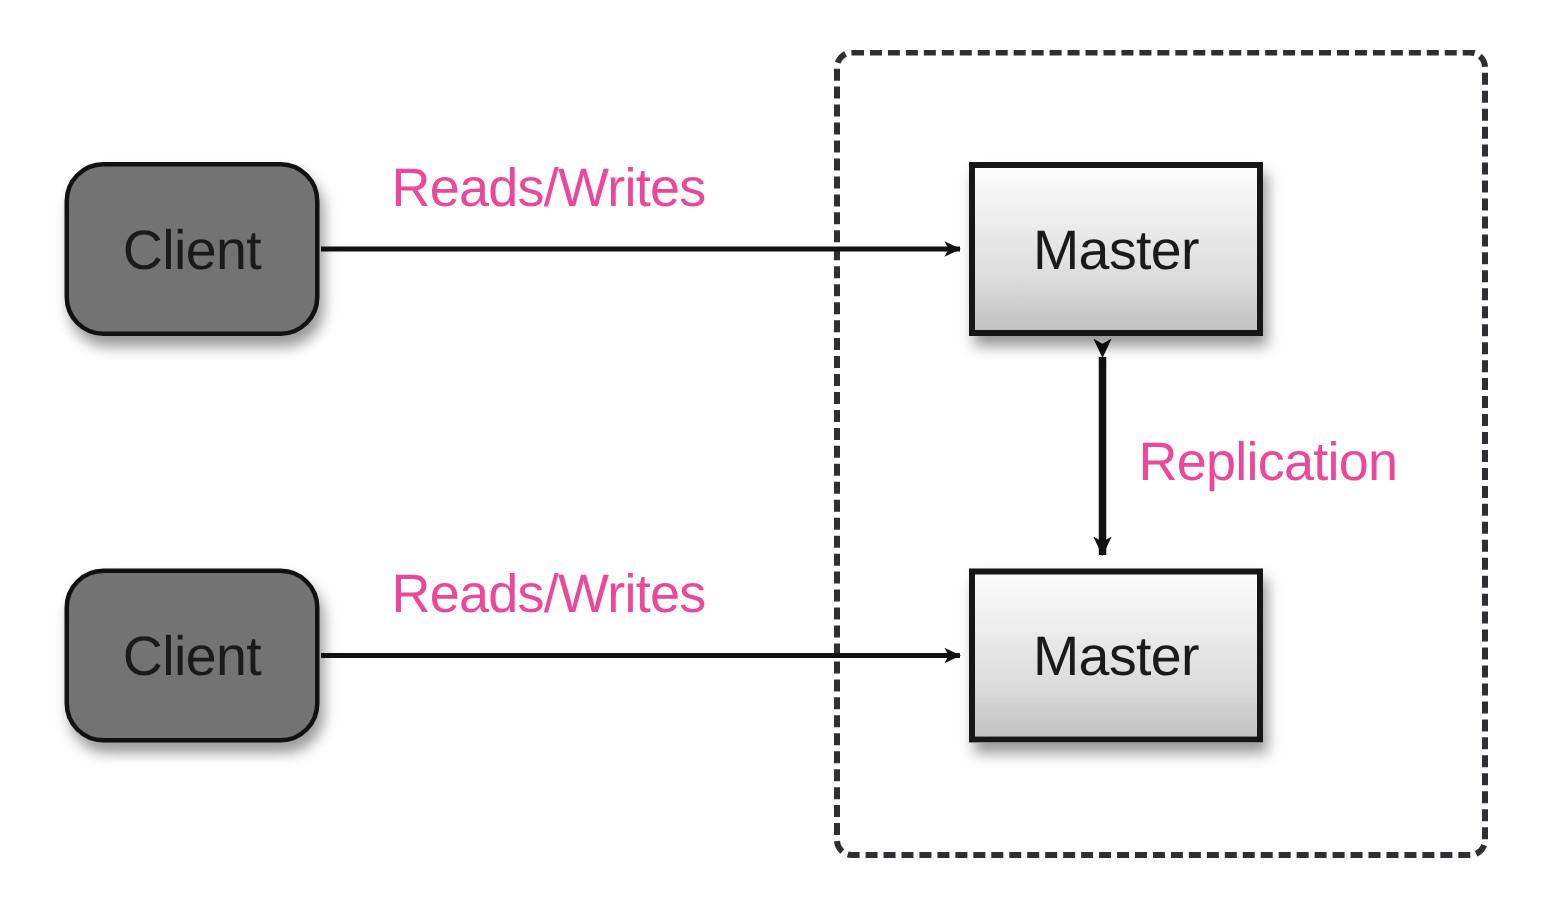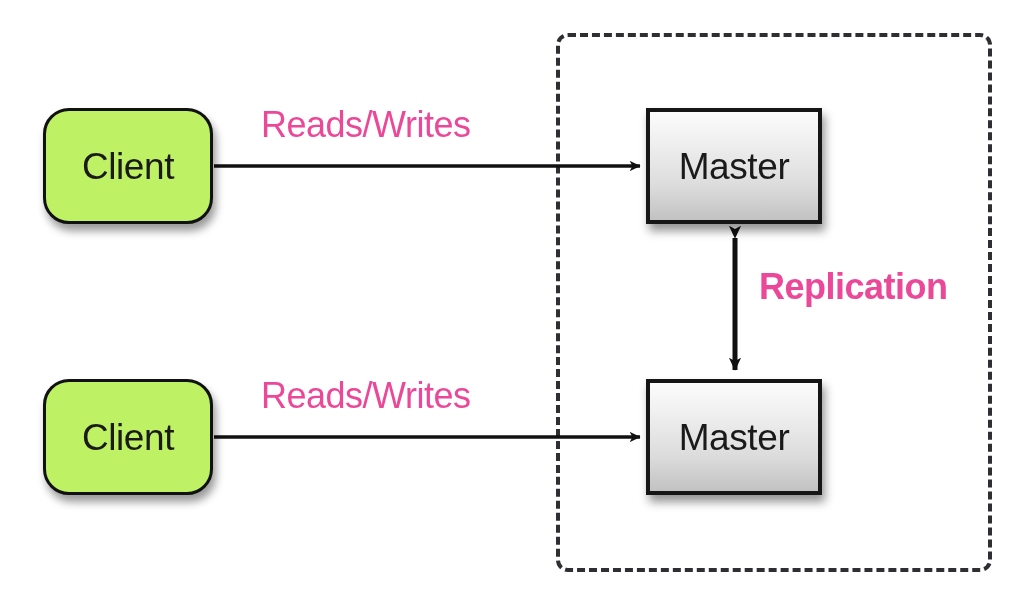--- a/index.html
+++ b/index.html
@@ -17,21 +17,21 @@
     background: #ffffff;
     overflow: hidden;
   }
 
   
   .client-node {
     position: absolute;
     width: 170px;
     height: 116px;
     box-sizing: border-box;
-    background: #bef264;
+    background: #737373;
     border: 3px solid #111111;
     border-radius: 26px;
     display: flex;
     align-items: center;
     justify-content: center;
     box-shadow: 3px 7px 9px rgba(0,0,0,0.40);
     z-index: 4;
   }
   .client-node .node-label {
     font-size: 37px;
@@ -39,21 +39,21 @@
     color: #1a1a1a;
     letter-spacing: -0.4px;
     white-space: nowrap;
   }
   #client-top    { left: 43px; top: 108px; }
   #client-bottom { left: 43px; top: 379px; }
 
   
   .master-node {
     position: absolute;
-    width: 176px;
+    width: 196px;
     height: 116px;
     box-sizing: border-box;
     background: linear-gradient(to bottom, #fcfcfc 0%, #f2f2f2 22%, #dcdcdc 68%, #c2c2c2 100%);
     border: 4px solid #161616;
     display: flex;
     align-items: center;
     justify-content: center;
     box-shadow: 3px 7px 9px rgba(0,0,0,0.42);
     z-index: 4;
   }
@@ -96,21 +96,21 @@
     position: absolute;
     font-size: 36px;
     line-height: 1;
     color: #ec4899;
     letter-spacing: -0.5px;
     white-space: nowrap;
     z-index: 5;
   }
   #label-rw-top    { left: 261px; top: 107px; }
   #label-rw-bottom { left: 261px; top: 378px; }
-  #label-replication { left: 759px; top: 269px; font-weight: bold; }
+  #label-replication { left: 759px; top: 290px; }
 </style>
 </head>
 <body>
 
 <div id="diagram-root">
 
   <div id="cluster-boundary"></div>
 
   <svg id="connector-layer" viewBox="0 0 1028 610" width="1028" height="610" xmlns="http://www.w3.org/2000/svg">
     <defs>

